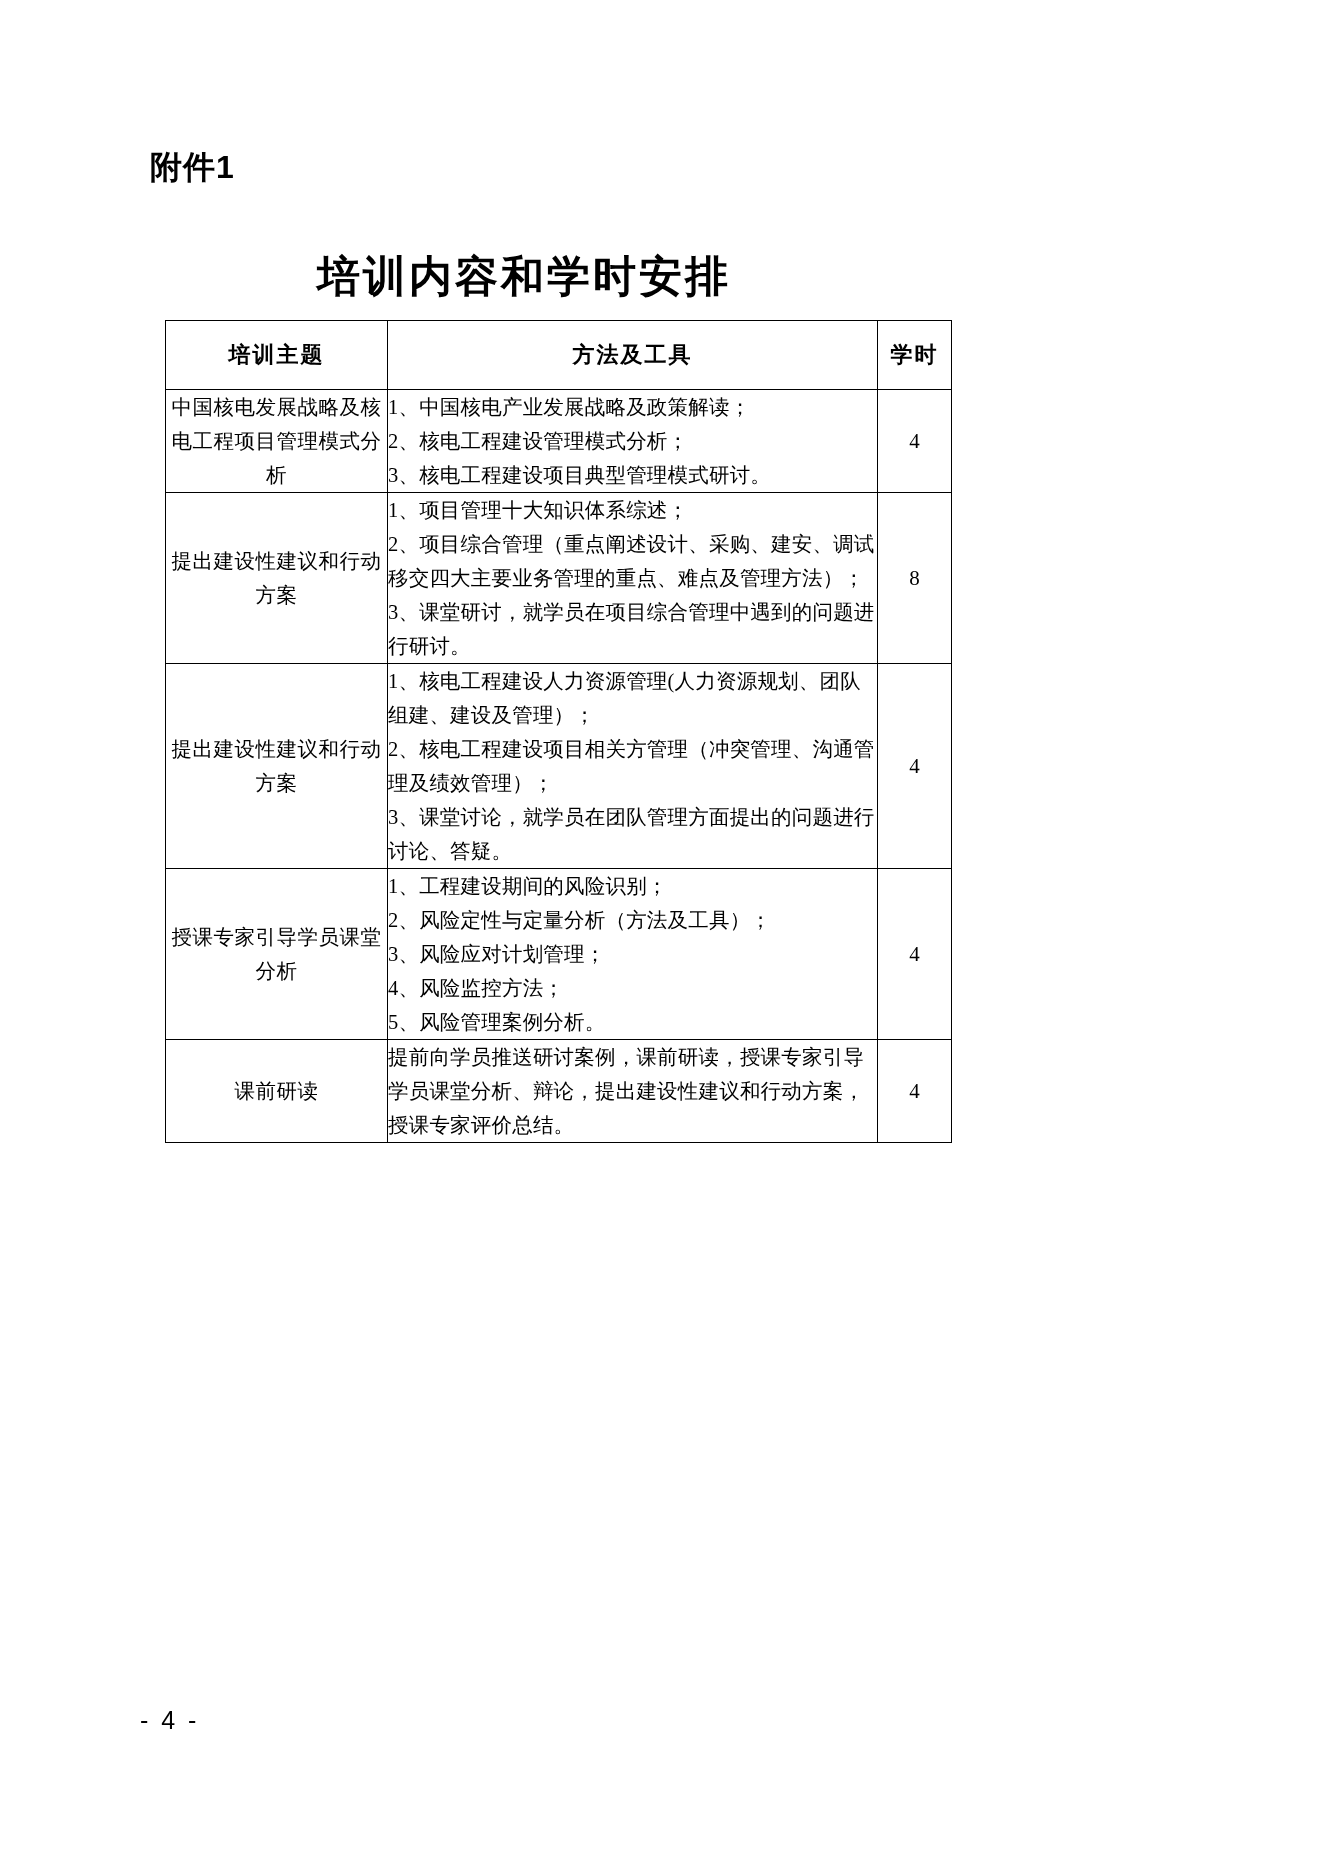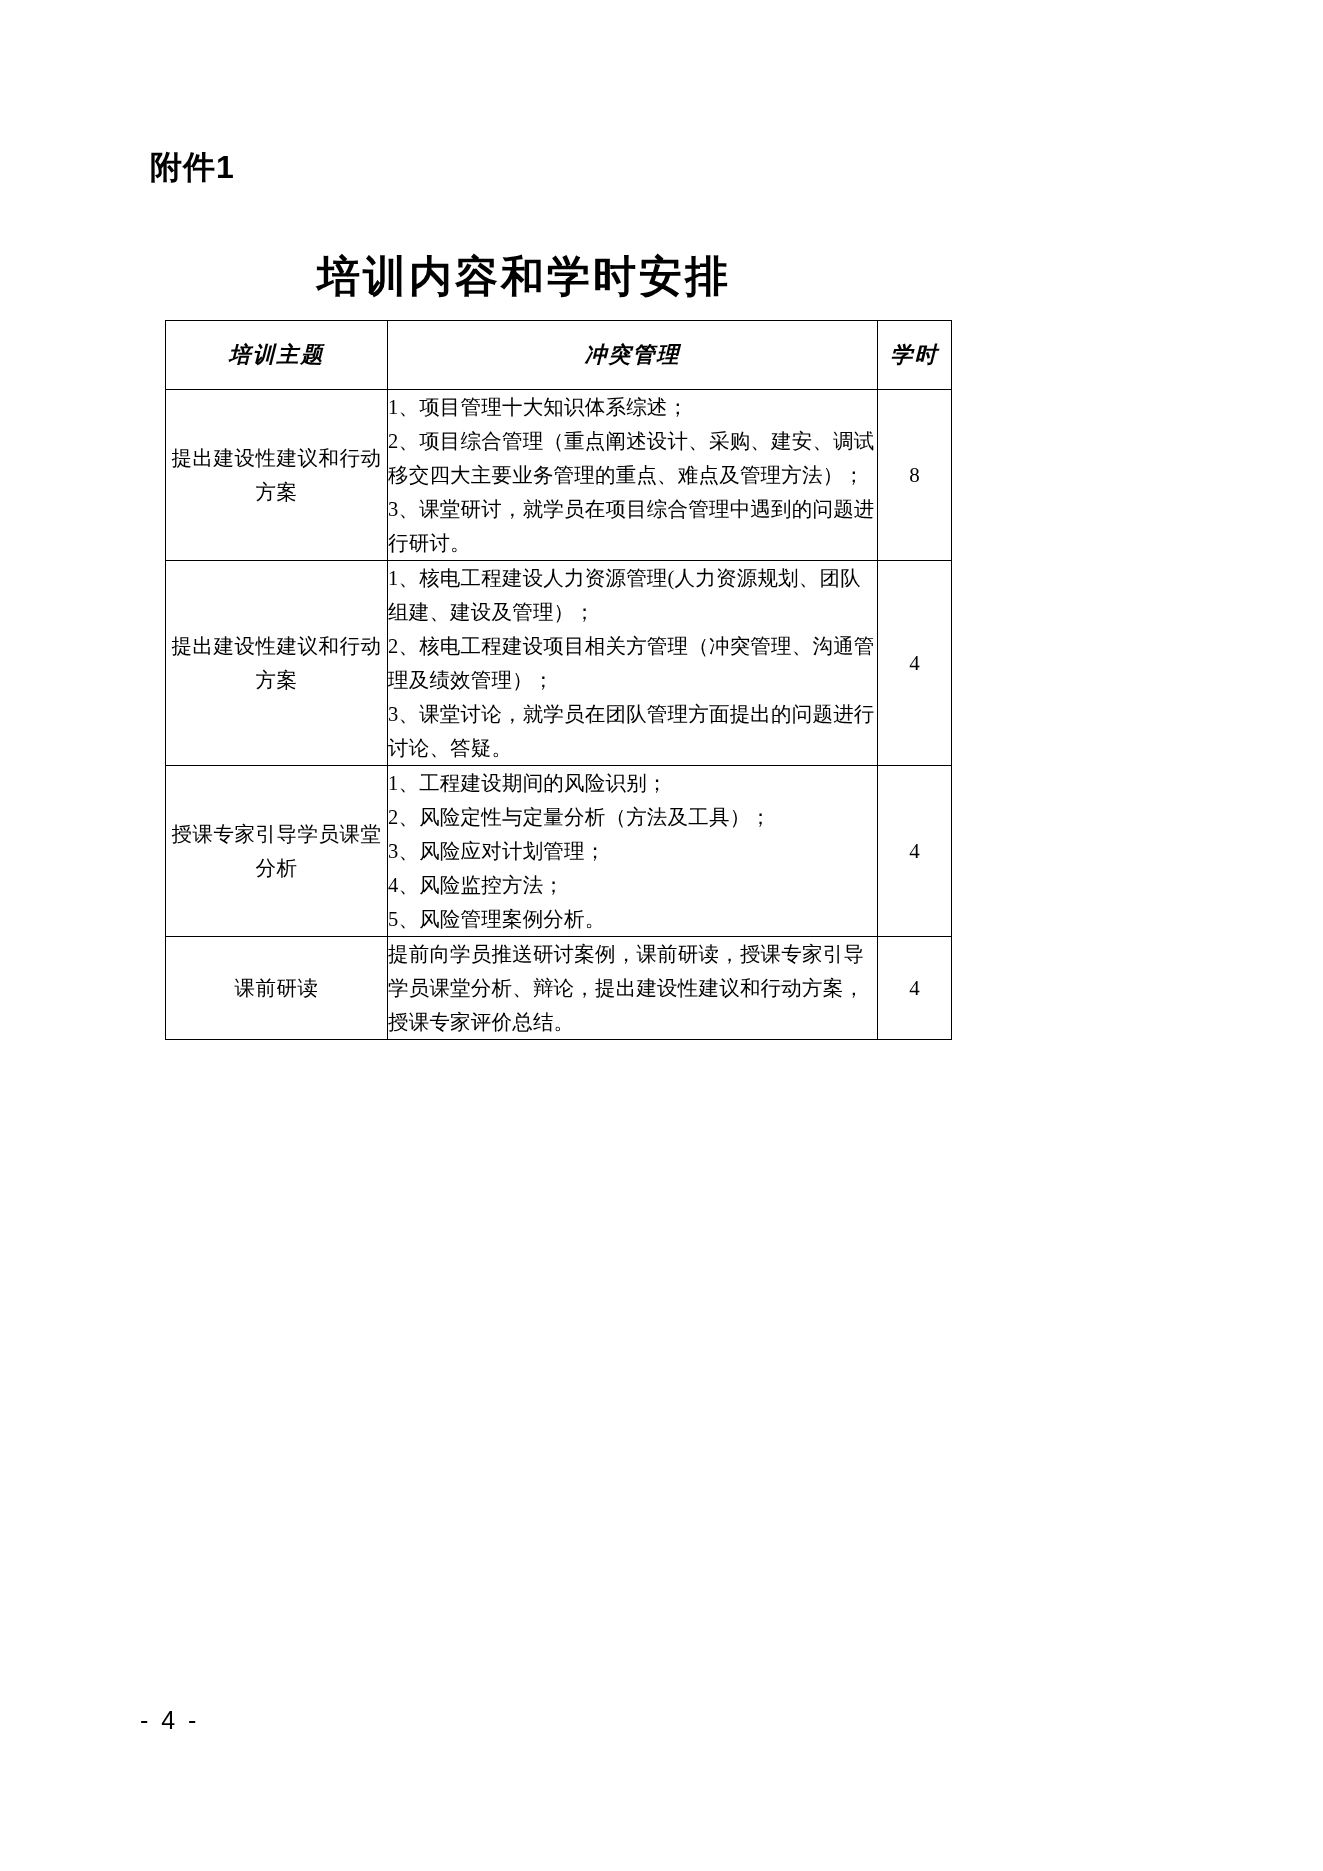--- a/index.html
+++ b/index.html
@@ -60,21 +60,20 @@
   .col-topic { width: 222px; }
   .col-content { width: 490px; }
   .col-hours { width: 74px; }
 
   thead th {
     height: 68px;
     font-size: 22px;
     font-weight: 700;
     text-align: center;
     letter-spacing: 2px;
-    font-style: italic;
   }
   td.topic-cell {
     text-align: center;
     font-size: 20.5px;
     line-height: 34px;
     letter-spacing: 0.5px;
     padding: 6px 10px;
   }
   td.content-cell {
     text-align: left;
@@ -111,25 +110,32 @@
 
   <table class="training-table">
     <colgroup>
       <col class="col-topic">
       <col class="col-content">
       <col class="col-hours">
     </colgroup>
     <thead>
       <tr>
         <th>培训主题</th>
-        <th>冲突管理</th>
+        <th>方法及工具</th>
         <th>学时</th>
       </tr>
     </thead>
     <tbody>
+      <tr>
+        <td class="topic-cell">中国核电发展战略及核电工程项目管理模式分析</td>
+        <td class="content-cell"><span class="content-line">1、中国核电产业发展战略及政策解读；
+2、核电工程建设管理模式分析；
+3、核电工程建设项目典型管理模式研讨。</span></td>
+        <td class="hours-cell">4</td>
+      </tr>
       <tr>
         <td class="topic-cell">提出建设性建议和行动方案</td>
         <td class="content-cell"><span class="content-line">1、项目管理十大知识体系综述；
 2、项目综合管理（重点阐述设计、采购、建安、调试移交四大主要业务管理的重点、难点及管理方法）；
 3、课堂研讨，就学员在项目综合管理中遇到的问题进行研讨。</span></td>
         <td class="hours-cell">8</td>
       </tr>
       <tr>
         <td class="topic-cell">提出建设性建议和行动方案</td>
         <td class="content-cell"><span class="content-line">1、核电工程建设人力资源管理(人力资源规划、团队组建、建设及管理）；

